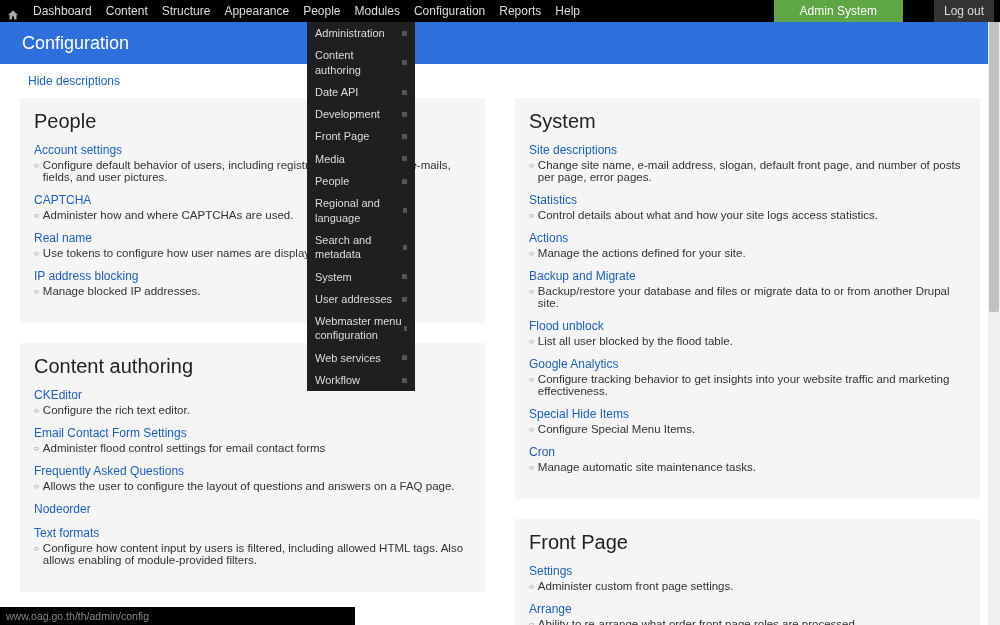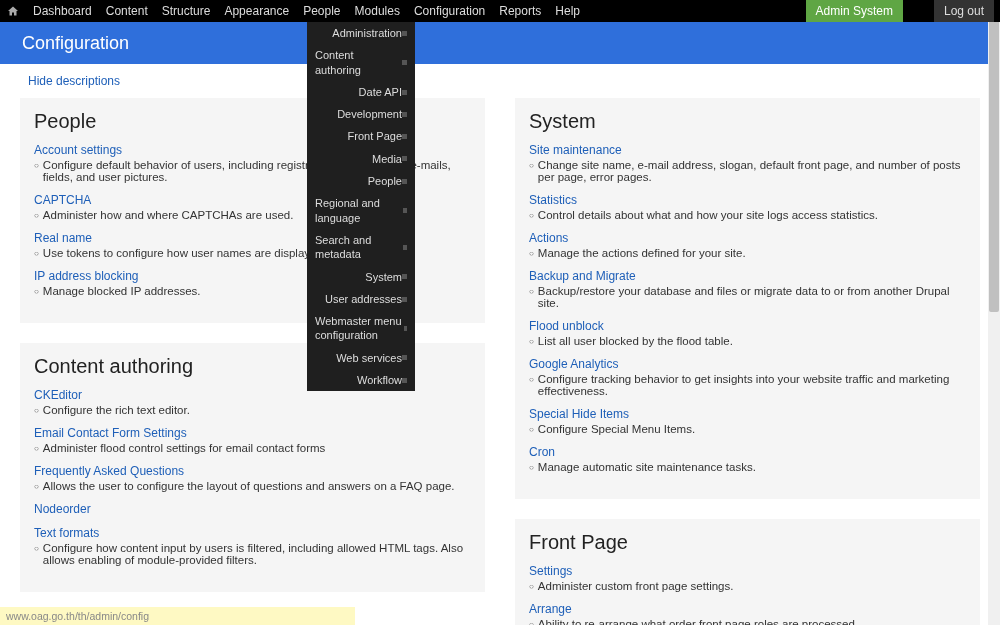--- a/index.html
+++ b/index.html
@@ -1,39 +1,39 @@
 <!DOCTYPE html>
 <html><head>
 <meta charset="utf-8">
 <style>
 * { margin: 0; padding: 0; box-sizing: border-box; }
 body { font-family: Arial, sans-serif; font-size: 12px; background: #fff; width: 1000px; height: 625px; overflow: hidden; position: relative; }
-.toolbar { background: #000; height: 22px; display: flex; align-items: center; padding: 0 6px; color: #ccc; position: relative; z-index: 100; }
+.toolbar { background: #000; height: 22px; display: flex; align-items: flex-end; padding: 0 6px; color: #ccc; position: relative; z-index: 100; }
 .toolbar .home-icon { width: 14px; height: 14px; display: flex; align-items: center; justify-content: center; margin-right: 6px; cursor: pointer; }
 .toolbar .home-icon svg { fill: #aaa; }
 .toolbar-item { padding: 0 7px; line-height: 22px; cursor: pointer; color: #ddd; }
 .toolbar-right { margin-left: auto; display: flex; }
-.btn-admin { background: #5fa644; color: #fff; padding: 0 10px; line-height: 22px; cursor: pointer; }
+.btn-admin { background: #5fa644; color: #fff; padding: 0 26px; line-height: 22px; cursor: pointer; }
 .btn-logout { background: #333; color: #ddd; padding: 0 10px; line-height: 22px; cursor: pointer; margin-left: 31px; }
 .hero { background: #2f6fdb; height: 42px; display: flex; align-items: center; padding-left: 22px; }
 .hero h1 { color: #fff; font-size: 18px; font-weight: normal; }
 .dropdown { position: absolute; top: 22px; left: 307px; width: 108px; background: #1f1f1f; z-index: 200; }
-.dropdown-item { color: #ddd; font-size: 11px; padding: 4px 8px; display: flex; align-items: center; justify-content: flex-end; cursor: pointer; line-height: 1.3; }
+.dropdown-item { color: #ddd; font-size: 11px; padding: 4px 8px; display: flex; align-items: center; justify-content: space-between; cursor: pointer; line-height: 1.3; }
 .dropdown-item .sub-indicator { width: 5px; height: 5px; background: #555; }
 .content-wrap { height: 561px; overflow-y: auto; padding: 0; }
 .hide-desc { color: #1e5fb8; padding: 10px 0 10px 28px; cursor: pointer; }
 .cols { display: flex; gap: 30px; padding: 0 20px 40px 20px; }
 .col { flex: 1; }
 .panel { background: #f5f5f5; padding: 12px 14px 16px 14px; margin-bottom: 20px; }
 .panel h2 { font-size: 20px; font-weight: normal; color: #222; margin-bottom: 10px; }
 .entry { margin-bottom: 10px; }
 .entry a { color: #1e5fb8; text-decoration: none; font-size: 12px; }
 .entry .desc { font-size: 11.5px; color: #333; margin-top: 2px; display: flex; align-items: flex-start; }
 .entry .desc::before { content: "○"; font-size: 8px; margin-right: 4px; margin-top: 2px; color: #555; flex-shrink: 0; }
-.statusbar { position: absolute; bottom: 0; left: 0; background: #fef9c3; color: #888; font-size: 10.5px; padding: 3px 6px; width: 355px; z-index: 50; }
+.statusbar { position: absolute; bottom: 0; left: 0; background: #000000; color: #888; font-size: 10.5px; padding: 3px 6px; width: 355px; z-index: 50; }
 .scrollbar-indicator { position: absolute; right: 0; top: 0; width: 12px; height: 625px; background: #f0f0f0; }
 .scrollbar-thumb { position: absolute; right: 1px; top: 12px; width: 10px; height: 300px; background: #c0c0c0; border-radius: 2px; }
 </style>
 </head>
 <body>
 
 <div class="toolbar">
   <span class="home-icon">
     <svg width="12" height="12" viewBox="0 0 24 24">
         <path d="M12 3l10 9h-3v9h-5v-6h-4v6H5v-9H2z"></path>
@@ -151,21 +151,21 @@
             </div></div>
           <div class="entry"><a href="#">Nodeorder</a></div>
           <div class="entry"><a href="#">Text formats</a><div class="desc">
               <span>Configure how content input by users is filtered, including allowed HTML tags. Also allows enabling of module-provided filters.</span>
             </div></div>
         </div>
       </div>
     <div class="col" id="col-right">
         <div class="panel">
           <h2>System</h2>
-          <div class="entry"><a href="#">Site maintenance</a><div class="desc">
+          <div class="entry"><a href="#">Site descriptions</a><div class="desc">
               <span>Change site name, e-mail address, slogan, default front page, and number of posts per page, error pages.</span>
             </div></div>
           <div class="entry"><a href="#">Statistics</a><div class="desc">
               <span>Control details about what and how your site logs access statistics.</span>
             </div></div>
           <div class="entry"><a href="#">Actions</a><div class="desc">
               <span>Manage the actions defined for your site.</span>
             </div></div>
           <div class="entry"><a href="#">Backup and Migrate</a><div class="desc">
               <span>Backup/restore your database and files or migrate data to or from another Drupal site.</span>

